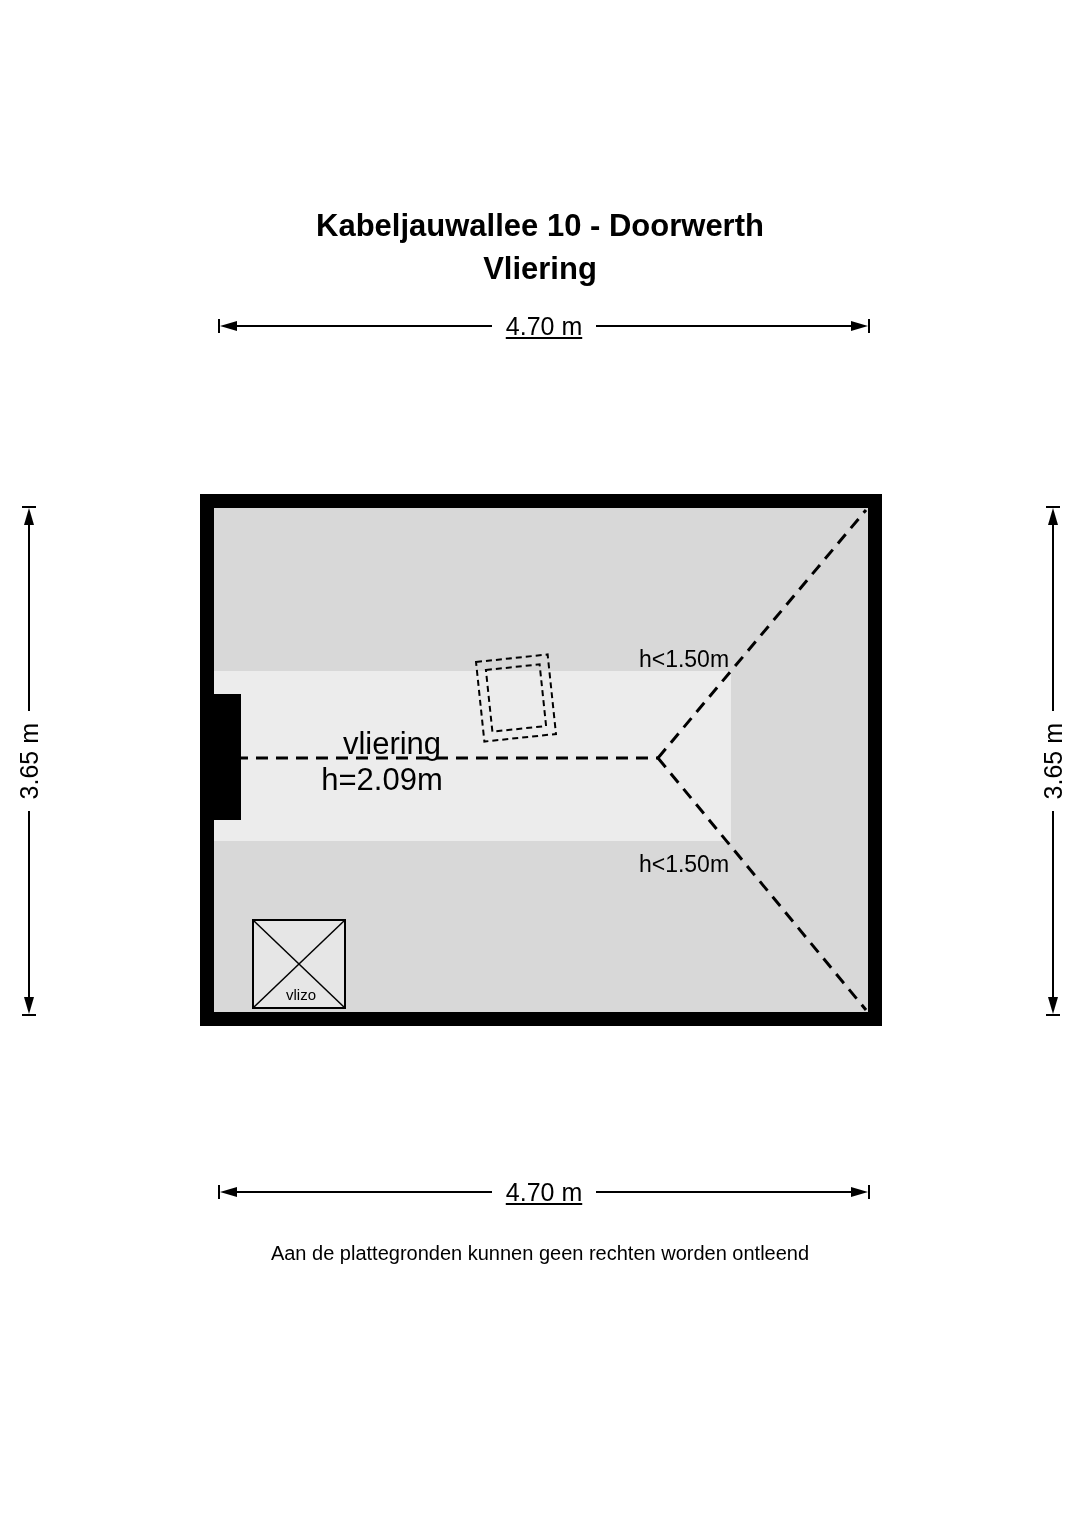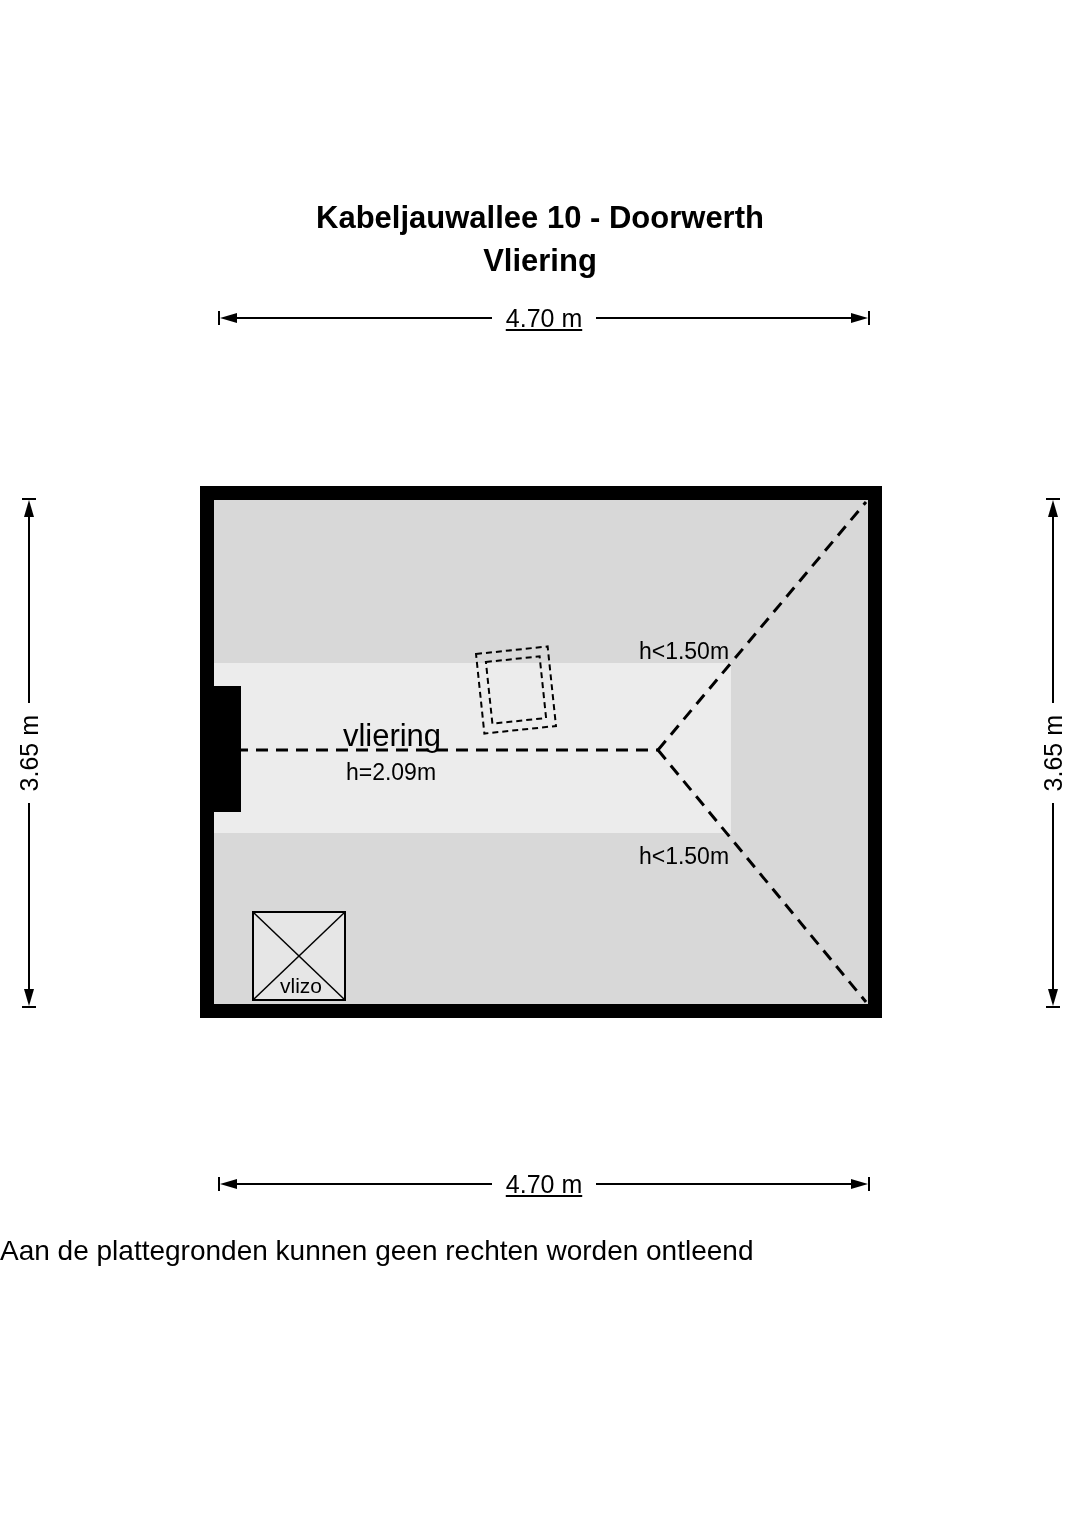--- a/index.html
+++ b/index.html
@@ -1,17 +1,17 @@
 <!DOCTYPE html>
 <html><head>
 <meta charset="utf-8">
 <style>
   html,body { margin:0; padding:0; background:#ffffff; }
   body { font-family:"Liberation Sans", sans-serif; color:#000; }
-  .canvas { position:relative; width:1080px; height:1278px; background:#fff; overflow:hidden; }
+  .canvas { position:relative; width:1080px; height:1278px; background:#fff; overflow:hidden;margin-top:8px; }
 
   
   .title { position:absolute; left:0; top:196px; width:100%; text-align:center;
            font-size:31px; font-weight:700; line-height:1.4; }
 
   
   .hdim { position:absolute; display:flex; align-items:center; height:24px;text-decoration:underline; }
   .cap-v { width:2px; height:14px; background:#000; flex:0 0 auto; }
   .arrow-left { width:0; height:0; border-top:5px solid transparent; border-bottom:5px solid transparent;
                 border-right:17px solid #000; flex:0 0 auto; }
@@ -33,28 +33,28 @@
   
   .plan { position:absolute; left:200px; top:486px; width:682px; height:532px;
           box-sizing:border-box; border:14px solid #000; background:#d8d8d8; }
   .plan-inner { position:relative; width:654px; height:504px; }
   .band { position:absolute; left:0; top:163px; width:517px; height:170px; background:#ececec; }
   .chimney { position:absolute; left:0; top:186px; width:27px; height:126px; background:#000; }
   .plan-svg { position:absolute; left:0; top:0; width:654px; height:504px; }
 
   .plan-label { position:absolute; transform:translate(-50%,-50%); white-space:nowrap; }
   .lbl-vliering { left:178px; top:236px; font-size:31px; }
-  .lbl-h209 { left:177px; top:272px; font-size:23px; }
+  .lbl-h209 { left:168px; top:272px; font-size:31px; }
   .lbl-h150-top { left:470px; top:151px; font-size:23px; }
   .lbl-h150-bottom { left:470px; top:356px; font-size:23px; }
-  .lbl-vlizo { left:87px; top:486px; font-size:21px; }
+  .lbl-vlizo { left:87px; top:486px; font-size:15px; }
 
   
-  .footer { position:absolute; left:0; top:1232px; width:100%; 
-            font-size:28px; line-height:1.35; }
+  .footer { position:absolute; left:0; top:1232px; width:100%; text-align:center;
+            font-size:20px; line-height:1.35; }
 
   
   .scalebar { position:absolute; left:8px; top:1494px; width:706px; height:22px; }
   .scalebar .s-start { position:absolute; left:0; top:0; font-size:8px; }
   .scalebar .s-end { position:absolute; right:0; top:0; font-size:8px;text-decoration:underline; }
   .scalebar svg { position:absolute; left:0; bottom:0; }
 </style>
 </head>
 <body>
 

